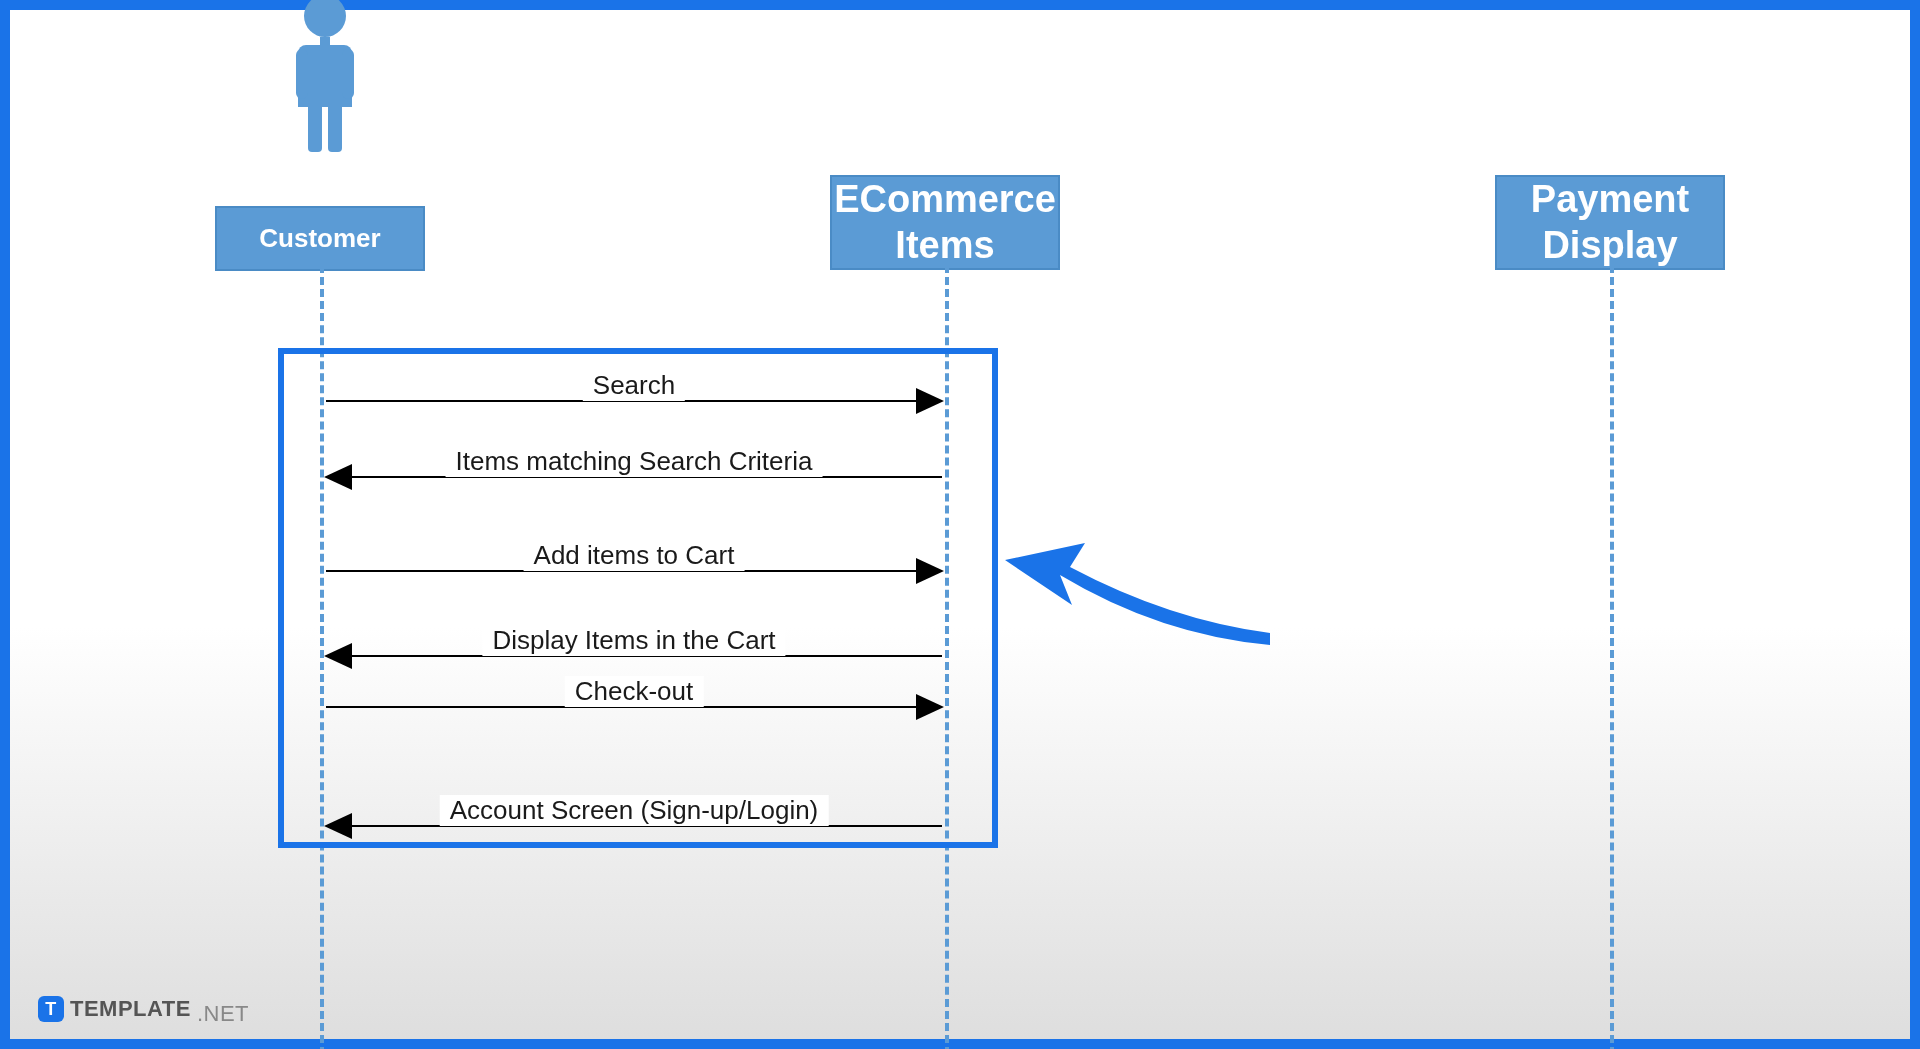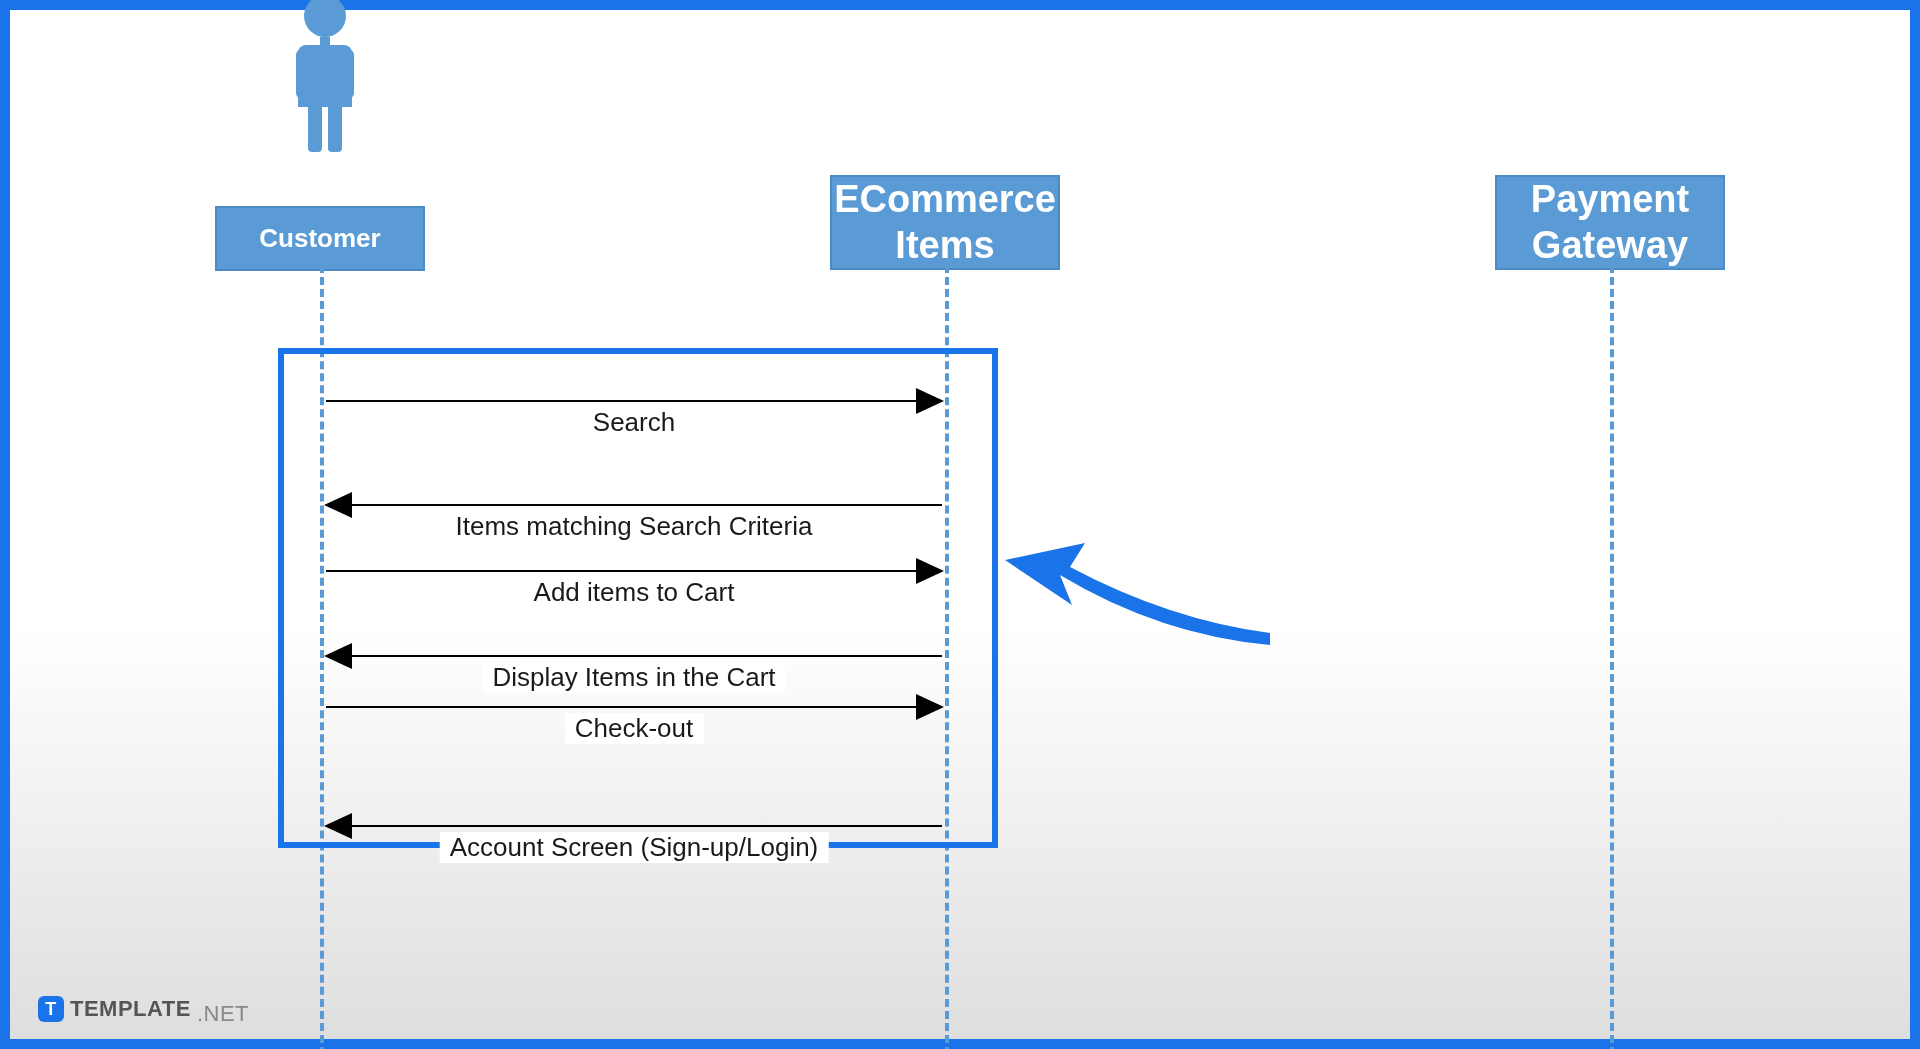--- a/index.html
+++ b/index.html
@@ -137,21 +137,20 @@
   .message .label {
     position: absolute;
     top: -30px;
     left: 50%;
     transform: translateX(-50%);
     background: #fff;
     padding: 0 10px;
     font-size: 26px;
     color: #1a1a1a;
     white-space: nowrap;
-    margin-top: 37px;
   }
   .message.right::after {
     content: '';
     position: absolute;
     right: -2px;
     top: -12px;
     width: 0; height: 0;
     border-top: 13px solid transparent;
     border-bottom: 13px solid transparent;
     border-left: 28px solid #000;
@@ -160,21 +159,21 @@
     content: '';
     position: absolute;
     left: -2px;
     top: -12px;
     width: 0; height: 0;
     border-top: 13px solid transparent;
     border-bottom: 13px solid transparent;
     border-right: 28px solid #000;
   }
   .msg1 { top: 390px; }
-  .msg2 { top: 494px; }
+  .msg2 { top: 466px; }
   .msg3 { top: 560px; text-decoration: underline; }
   .msg4 { top: 645px; text-align: center; }
   .msg5 { top: 696px; }
   .msg6 { top: 815px; }
   
   .logo {
     position: absolute;
     bottom: 12px;
     left: 28px;
     display: flex;
@@ -224,21 +223,21 @@
   </div>
   <div class="participant store">
     <div>
       <div>ECommerce</div>
       <div>Items</div>
     </div>
   </div>
   <div class="participant gateway">
     <div>
       <div>Payment</div>
-      <div>Gateway</div>
+      <div>Display</div>
     </div>
   </div>
 
   <div class="lifeline customer"></div>
   <div class="lifeline store"></div>
   <div class="lifeline gateway"></div>
 
   <div class="highlight-box"></div>
 
   <div class="message right msg1">

